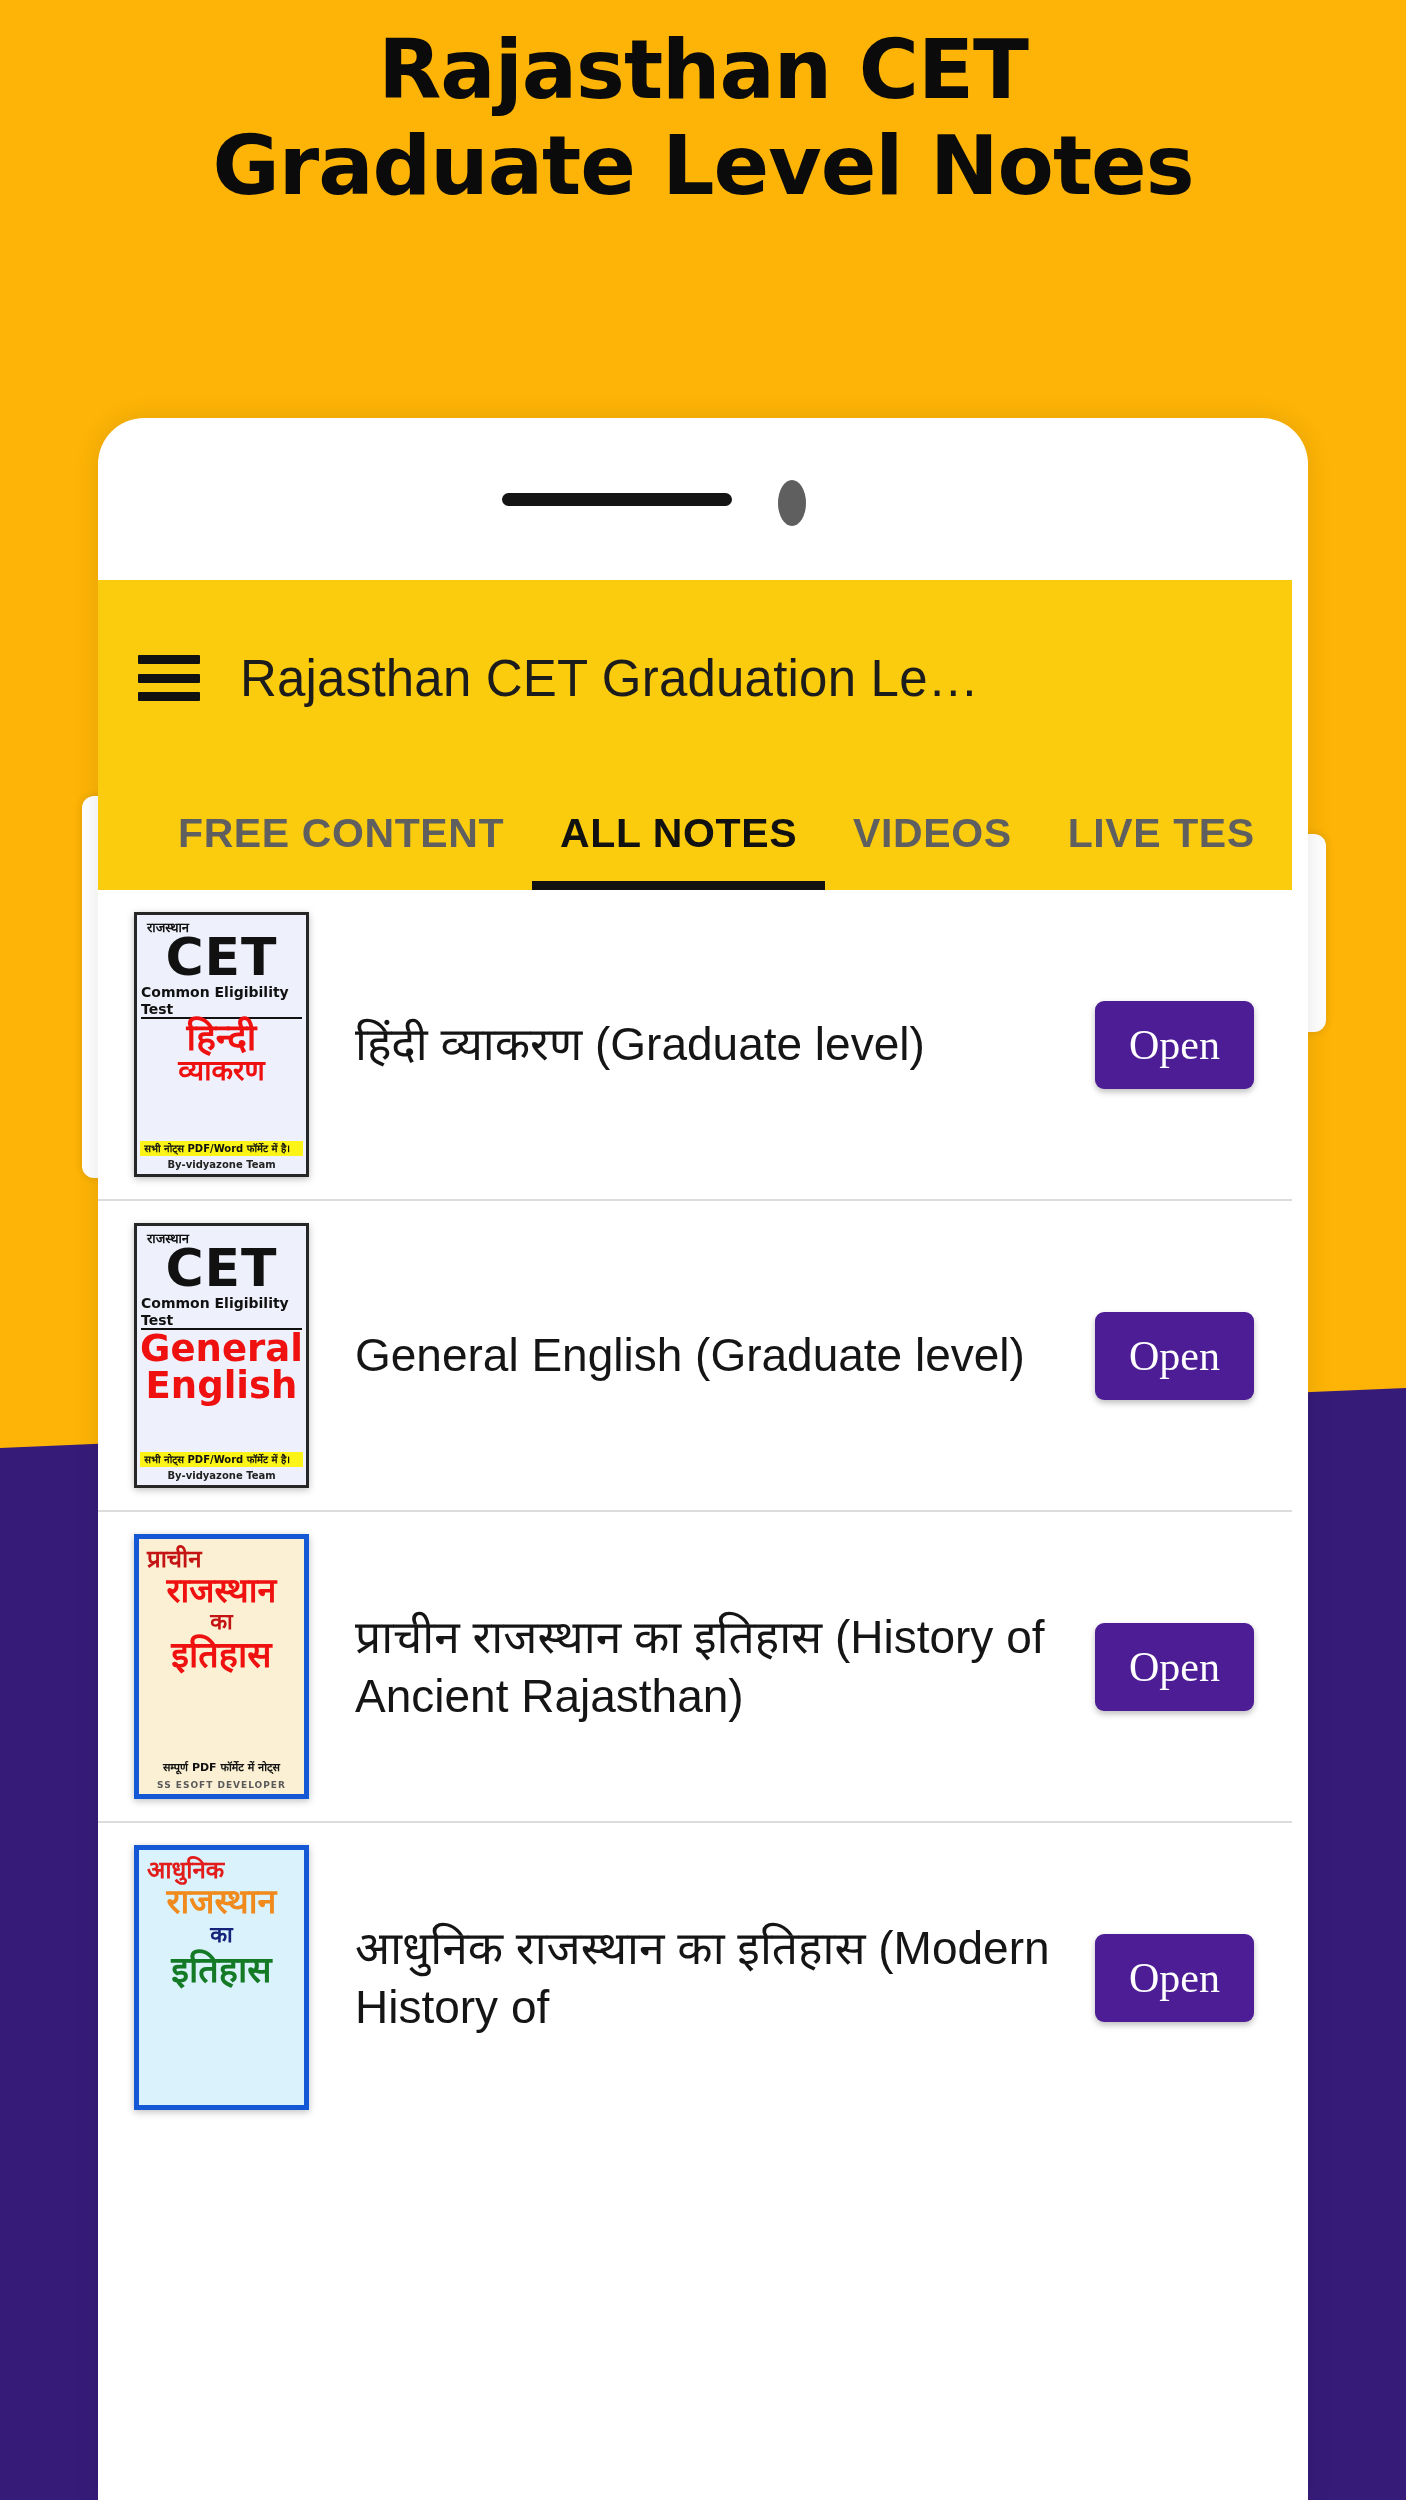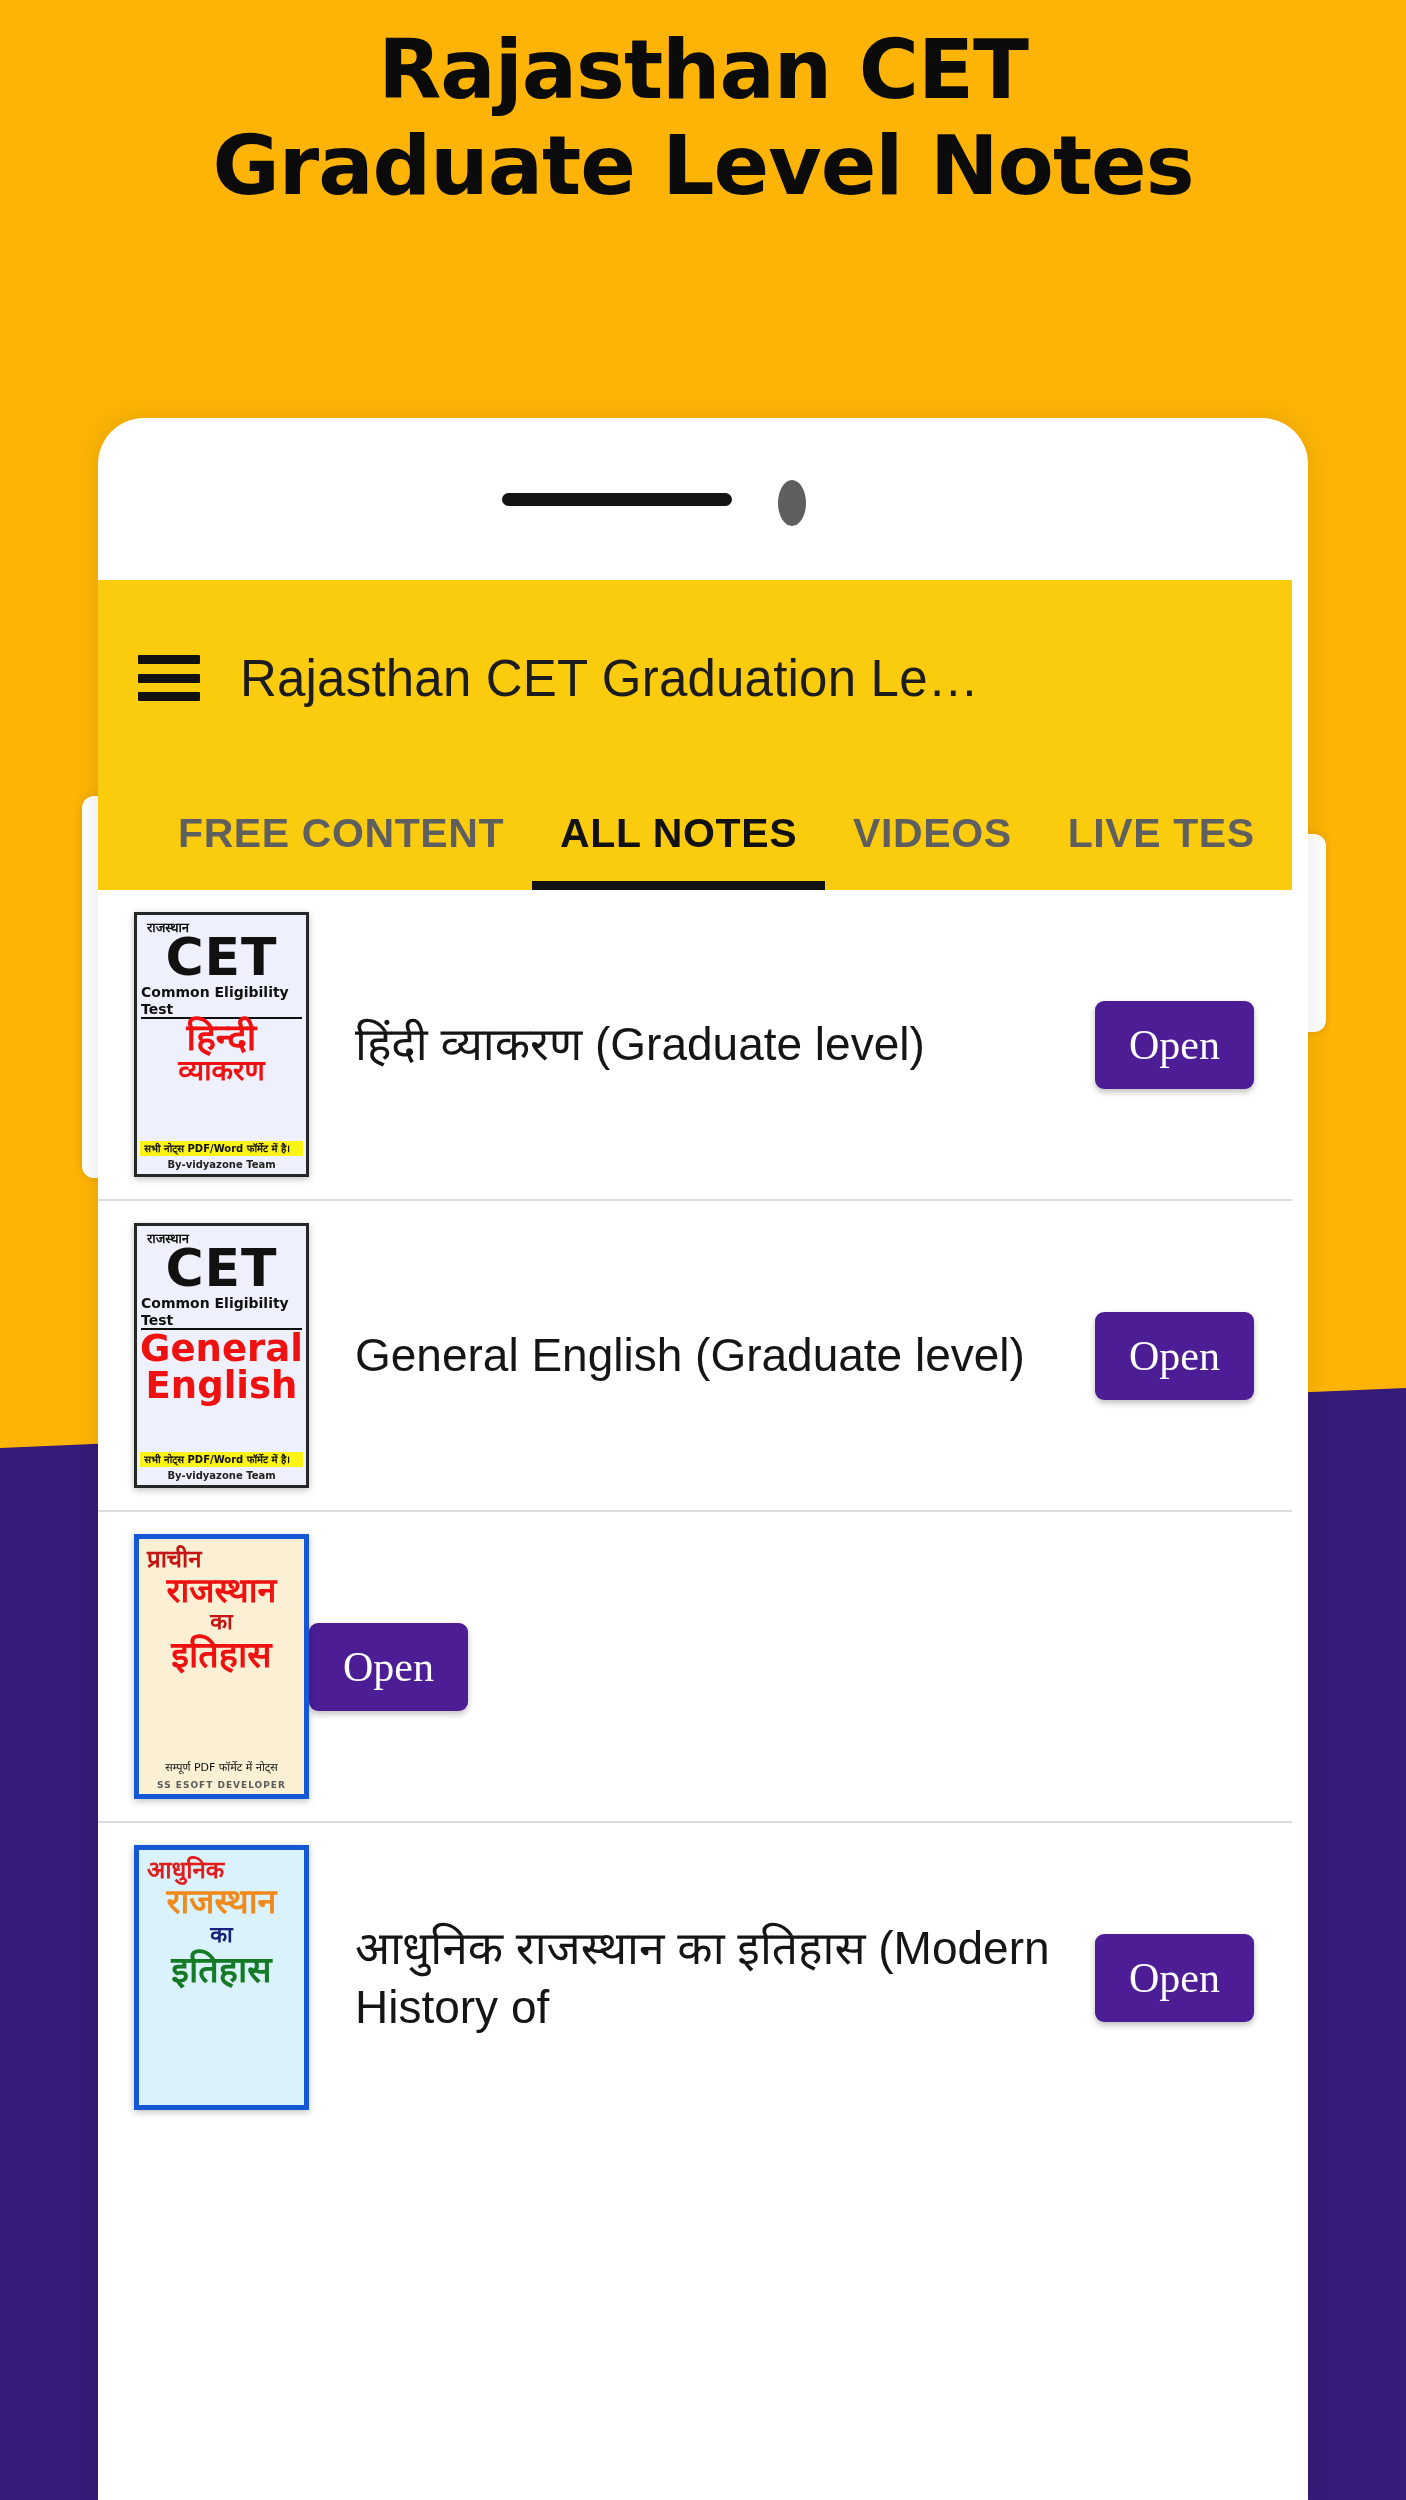--- a/index.html
+++ b/index.html
@@ -102,21 +102,21 @@
   .t-red2{font-size:28px;font-weight:bold;color:#ef1010;line-height:1.05;text-align:center;}
   .t-banner{
     font-size:10px;font-weight:bold;color:#111;background:#fbf416;
     padding:2px 4px;margin-top:auto;width:96%;text-align:left;line-height:1.1;
   }
   .t-by{font-size:10px;color:#222;margin-top:3px;font-weight:bold;}
   .ha-1{font-size:24px;font-weight:bold;color:#c41414;align-self:flex-start;margin-left:4px;line-height:1;}
   .ha-2{font-size:34px;font-weight:bold;color:#ef1010;line-height:1;margin-top:2px;}
   .ha-3{font-size:22px;font-weight:bold;color:#c41414;line-height:1;margin-top:4px;}
   .ha-4{font-size:36px;font-weight:bold;color:#ef1010;line-height:1;margin-top:4px;}
-  .ha-note{font-size:11px;font-weight:normal;color:#111;margin-top:auto;text-align:center;line-height:1.2;}
+  .ha-note{font-size:11px;font-weight:bold;color:#111;margin-top:auto;text-align:center;line-height:1.2;}
   .ha-dev{font-size:9px;font-weight:bold;color:#5a5a5a;letter-spacing:1px;margin-top:6px;}
   .hm-1{font-size:24px;font-weight:bold;color:#e21b1b;align-self:flex-start;margin-left:4px;line-height:1;}
   .hm-2{font-size:34px;font-weight:bold;color:#f08a1c;line-height:1;margin-top:2px;}
   .hm-3{font-size:22px;font-weight:bold;color:#16237a;line-height:1;margin-top:6px;}
   .hm-4{font-size:36px;font-weight:bold;color:#157a25;line-height:1;margin-top:6px;}
   .row-title{
     flex:1;padding:0 16px 0 46px;font-size:46px;line-height:1.28;color:#151515;
   }
   .open-btn{
     flex:0 0 auto;background:#4c1d95;color:#fff;font-size:42px;
@@ -189,20 +189,21 @@
 
       <div class="row">
         <div class="thumb hist-a">
           <div class="ha-1">प्राचीन</div>
           <div class="ha-2">राजस्थान</div>
           <div class="ha-3">का</div>
           <div class="ha-4">इतिहास</div>
           <div class="ha-note">सम्पूर्ण PDF फॉर्मेट में नोट्स</div>
           <div class="ha-dev">SS ESOFT DEVELOPER</div>
         </div>
+        <div class="row-title">प्राचीन राजस्थान का इतिहास (History of Ancient Rajasthan)</div>
         <button class="open-btn">Open</button>
       </div>
 
       <div class="row">
         <div class="thumb hist-m">
           <div class="hm-1">आधुनिक</div>
           <div class="hm-2">राजस्थान</div>
           <div class="hm-3">का</div>
           <div class="hm-4">इतिहास</div>
         </div>

